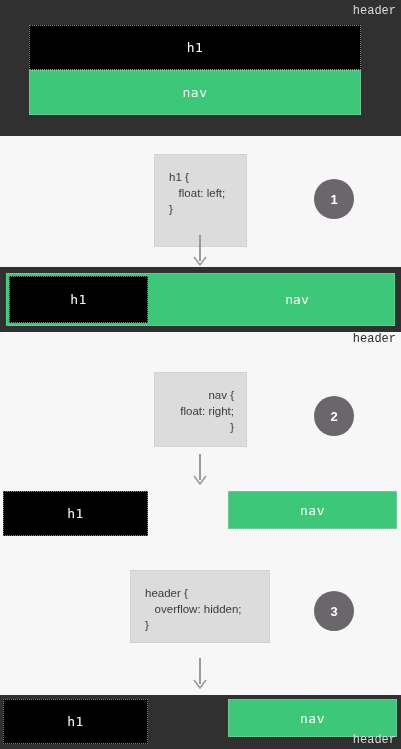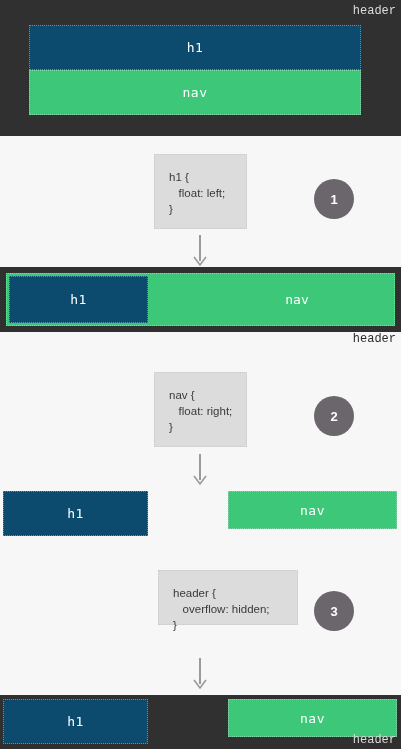--- a/index.html
+++ b/index.html
@@ -34,21 +34,21 @@
     box-sizing: border-box;
     display: flex;
     align-items: center;
     justify-content: center;
     color: #ffffff;
     font-family: "DejaVu Sans Mono", "Liberation Mono", monospace;
     font-size: 13px;
     letter-spacing: .5px;
   }
   .box-h1 {
-    background: #0c4a6e;
+    background: #000000;
     border: 1px dotted #9a6ad0;
   }
   .box-nav {
     background: #3cc878;
     border: 1px dotted #7fd8a6;
   }
 
   
   .hdr-label {
     position: absolute;
@@ -198,56 +198,56 @@
 
 <div class="stage dark" id="sec0">
   <span class="hdr-label on-dark">header</span>
   <div class="inner">
     <div class="box box-h1">h1</div>
     <div class="box box-nav">nav</div>
   </div>
 </div>
 
 <div class="explain" style="top:142px;">
-  <div class="code" style="left:154px; top:12px; width:93px; height:75px;">h1 {
+  <div class="code" style="left:154px; top:12px; width:93px; height:93px;">h1 {
    float: left;
 }</div>
   <div class="badge" style="left:314px; top:37px;">1</div>
   <svg class="arrow" style="top:93px;" width="20" height="32" viewBox="0 0 20 32">
     <line x1="10" y1="0" x2="10" y2="26" stroke="#9a9a9a" stroke-width="2"></line>
     <path d="M4 22 L10 30 L16 22" fill="none" stroke="#9a9a9a" stroke-width="1.6"></path>
   </svg>
 </div>
 
 <div class="stage dark" id="sec1">
   <div class="navbg">
     <span class="navtext">nav</span>
   </div>
   <div class="box box-h1">h1</div>
 </div>
 <span class="hdr-label on-light" id="sec1-label">header</span>
 
 <div class="explain" style="top:366px;">
-  <div class="code" style="left:154px; top:6px; width:93px; height:75px;">nav {
+  <div class="code" style="left:154px; top:6px; width:93px; height:75px;text-align:right;">nav {
    float: right;
 }</div>
   <div class="badge" style="left:314px; top:30px;">2</div>
   <svg class="arrow" style="top:88px;" width="20" height="32" viewBox="0 0 20 32">
     <line x1="10" y1="0" x2="10" y2="26" stroke="#9a9a9a" stroke-width="2"></line>
     <path d="M4 22 L10 30 L16 22" fill="none" stroke="#9a9a9a" stroke-width="1.6"></path>
   </svg>
 </div>
 
 <div class="stage light" id="sec2">
   <div class="box box-h1">h1</div>
   <div class="box box-nav">nav</div>
 </div>
 
 <div class="explain" style="top:566px;">
-  <div class="code" style="left:130px; top:4px; width:140px; height:55px;margin-left:28px;">header {
+  <div class="code" style="left:130px; top:4px; width:140px; height:73px;">header {
    overflow: hidden;
 }</div>
   <div class="badge" style="left:314px; top:25px;">3</div>
   <svg class="arrow" style="top:92px;" width="20" height="32" viewBox="0 0 20 32">
     <line x1="10" y1="0" x2="10" y2="26" stroke="#9a9a9a" stroke-width="2"></line>
     <path d="M4 22 L10 30 L16 22" fill="none" stroke="#9a9a9a" stroke-width="1.6"></path>
   </svg>
 </div>
 
 <div class="stage dark" id="sec3">

